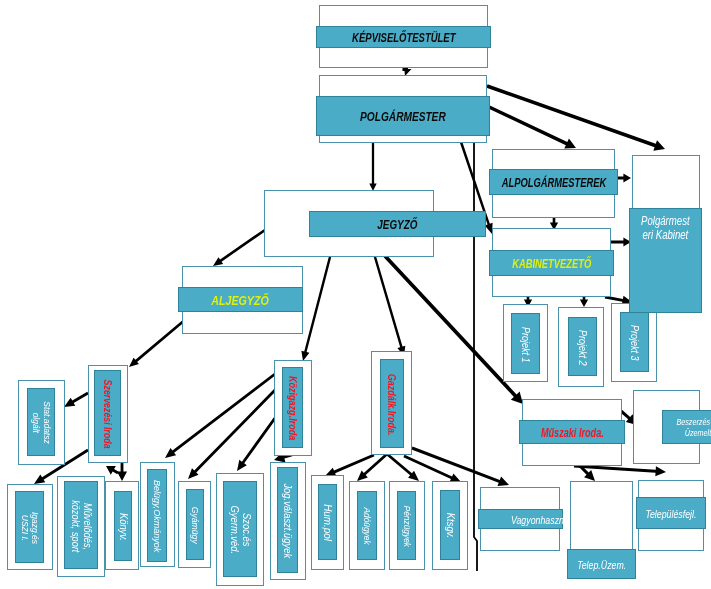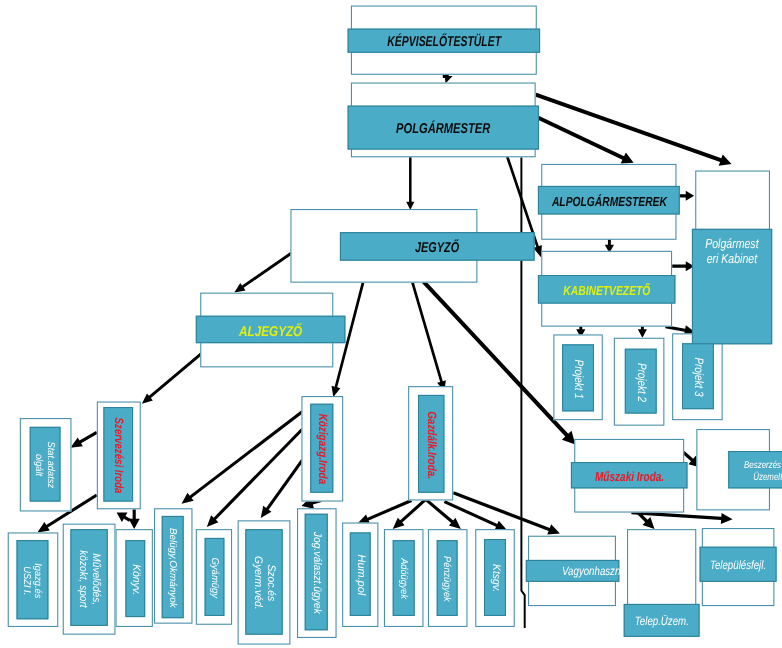--- a/index.html
+++ b/index.html
@@ -71,21 +71,21 @@
     </div>
   </div>
   <div class="node">
     <div class="shell" style="left:264px;top:190px;width:170px;height:67px;"></div>
     <div class="band c-dark" style="left:261px;top:211px;width:177px;height:26px;margin-left:48px;">
       <span class="t" style="font-size:13px;transform:scaleX(0.76);">JEGYZŐ</span>
     </div>
   </div>
   <div class="node">
     <div class="shell" style="left:182px;top:266px;width:121px;height:68px;"></div>
-    <div class="band c-yellow" style="left:178px;top:287px;width:136px;height:25px;">
+    <div class="band c-yellow" style="left:178px;top:287px;width:125px;height:25px;">
       <span class="t" style="font-size:13px;transform:scaleX(0.82);">ALJEGYZŐ</span>
     </div>
   </div>
   <div class="node">
     <div class="shell" style="left:492px;top:149px;width:123px;height:69px;"></div>
     <div class="band c-dark" style="left:489px;top:169px;width:129px;height:26px;">
       <span class="t" style="font-size:12px;transform:scaleX(0.78);">ALPOLGÁRMESTEREK</span>
     </div>
   </div>
   <div class="node">

